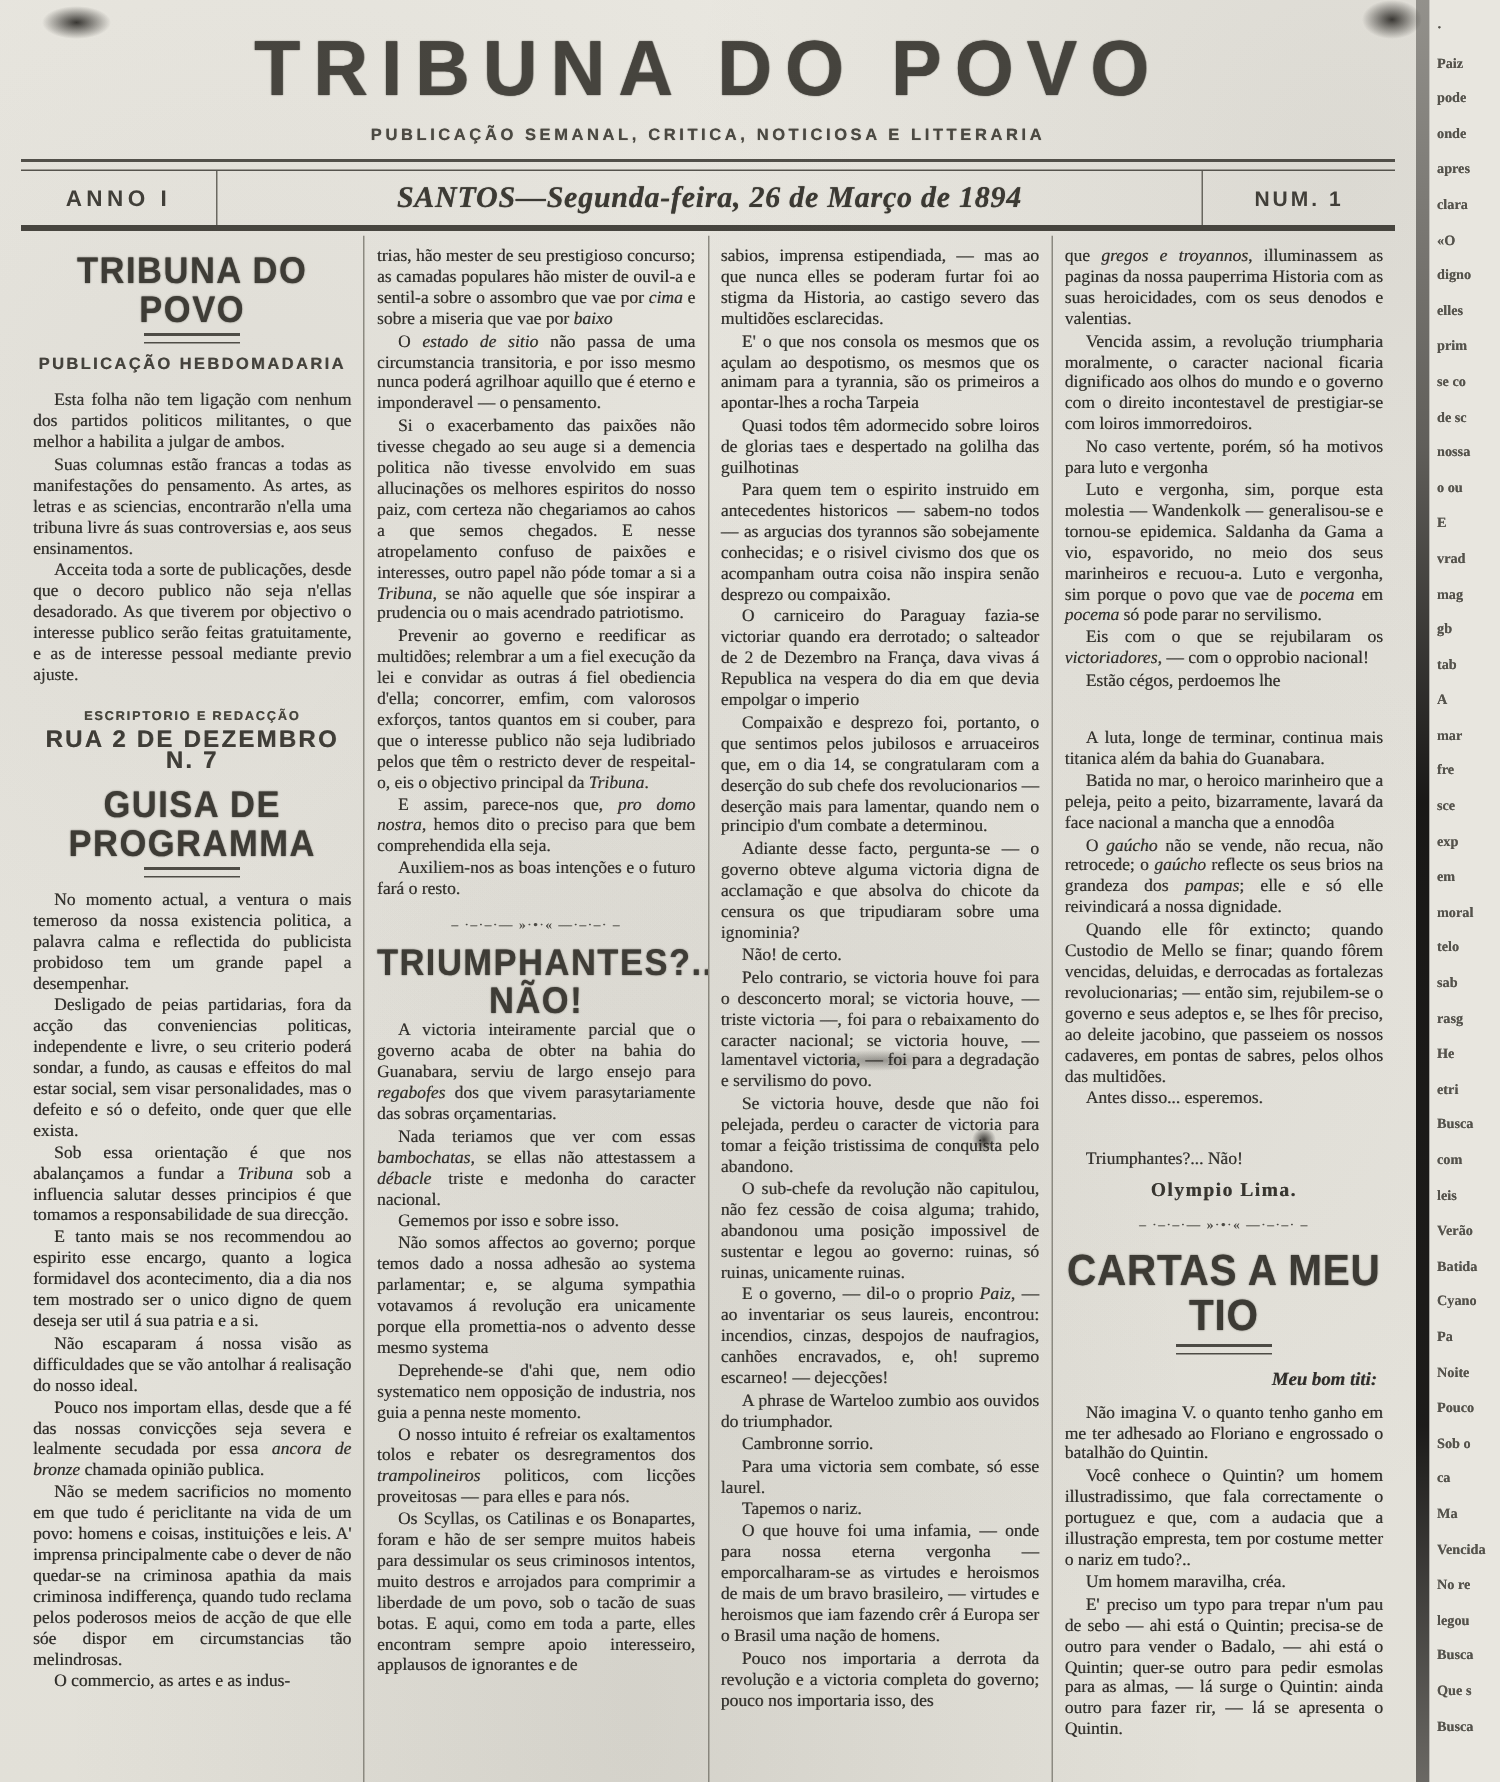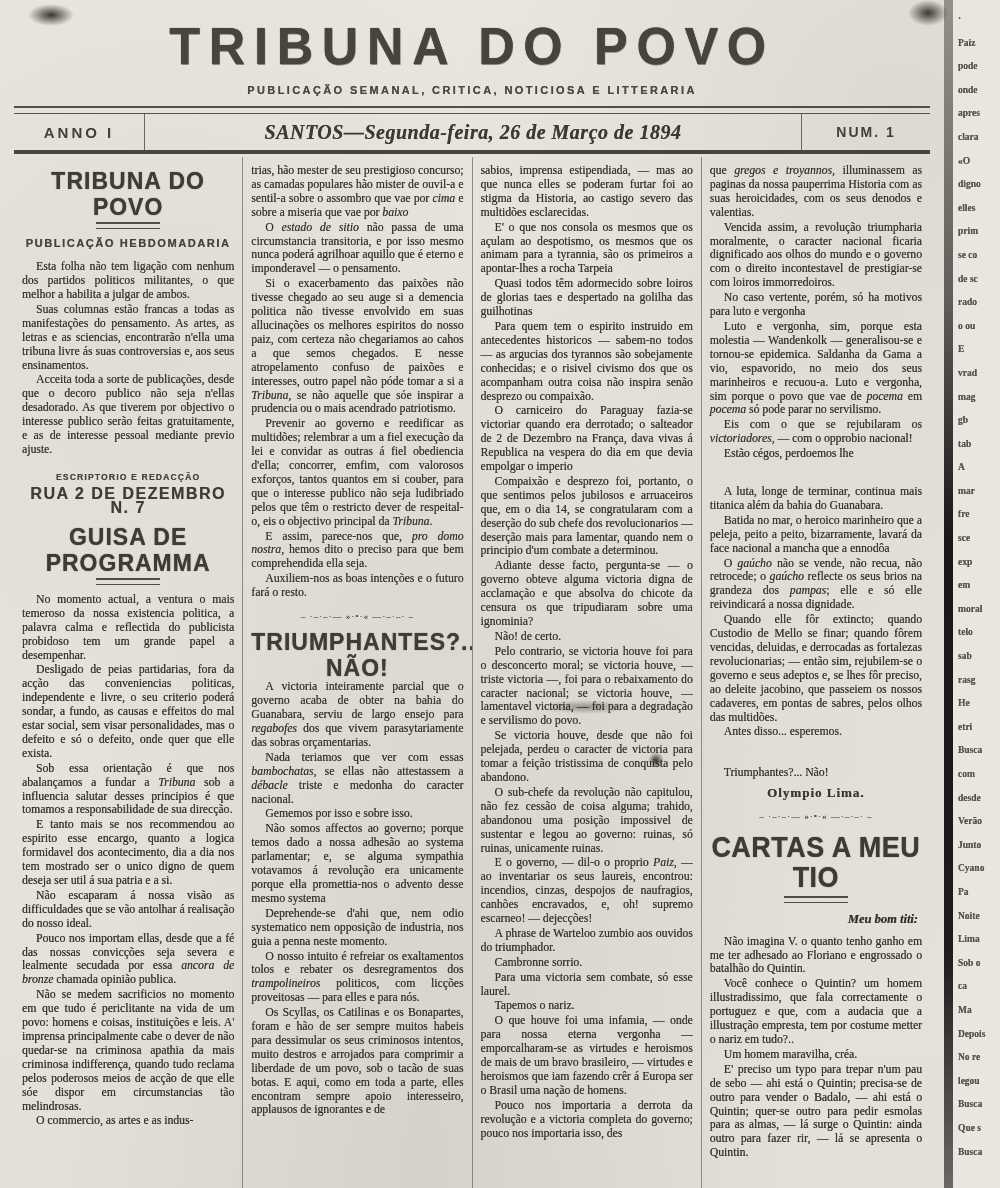--- a/index.html
+++ b/index.html
@@ -192,51 +192,51 @@
       <div class="fragment-line">pode</div>
       <div class="fragment-line">onde</div>
       <div class="fragment-line">apres</div>
       <div class="fragment-line">clara</div>
       <div class="fragment-line">«O</div>
       <div class="fragment-line">digno</div>
       <div class="fragment-line">elles</div>
       <div class="fragment-line">prim</div>
       <div class="fragment-line">se co</div>
       <div class="fragment-line">de sc</div>
-      <div class="fragment-line">rado</div>
+      <div class="fragment-line">nossa</div>
       <div class="fragment-line">o ou</div>
       <div class="fragment-line">E</div>
       <div class="fragment-line">vrad</div>
       <div class="fragment-line">mag</div>
       <div class="fragment-line">gb</div>
       <div class="fragment-line">tab</div>
       <div class="fragment-line">A</div>
       <div class="fragment-line">mar</div>
       <div class="fragment-line">fre</div>
       <div class="fragment-line">sce</div>
       <div class="fragment-line">exp</div>
       <div class="fragment-line">em</div>
       <div class="fragment-line">moral</div>
       <div class="fragment-line">telo</div>
       <div class="fragment-line">sab</div>
       <div class="fragment-line">rasg</div>
       <div class="fragment-line">He</div>
       <div class="fragment-line">etri</div>
       <div class="fragment-line">Busca</div>
       <div class="fragment-line">com</div>
-      <div class="fragment-line">desde</div>
+      <div class="fragment-line">leis</div>
       <div class="fragment-line">Verão</div>
-      <div class="fragment-line">Junto</div>
+      <div class="fragment-line">Batida</div>
       <div class="fragment-line">Cyano</div>
       <div class="fragment-line">Pa</div>
       <div class="fragment-line">Noite</div>
-      <div class="fragment-line">Lima</div>
+      <div class="fragment-line">Pouco</div>
       <div class="fragment-line">Sob o</div>
       <div class="fragment-line">ca</div>
       <div class="fragment-line">Ma</div>
-      <div class="fragment-line">Depois</div>
+      <div class="fragment-line">Vencida</div>
       <div class="fragment-line">No re</div>
       <div class="fragment-line">legou</div>
       <div class="fragment-line">Busca</div>
       <div class="fragment-line">Que s</div>
       <div class="fragment-line">Busca</div>
     </div>
 </div>
 
 </body></html>

